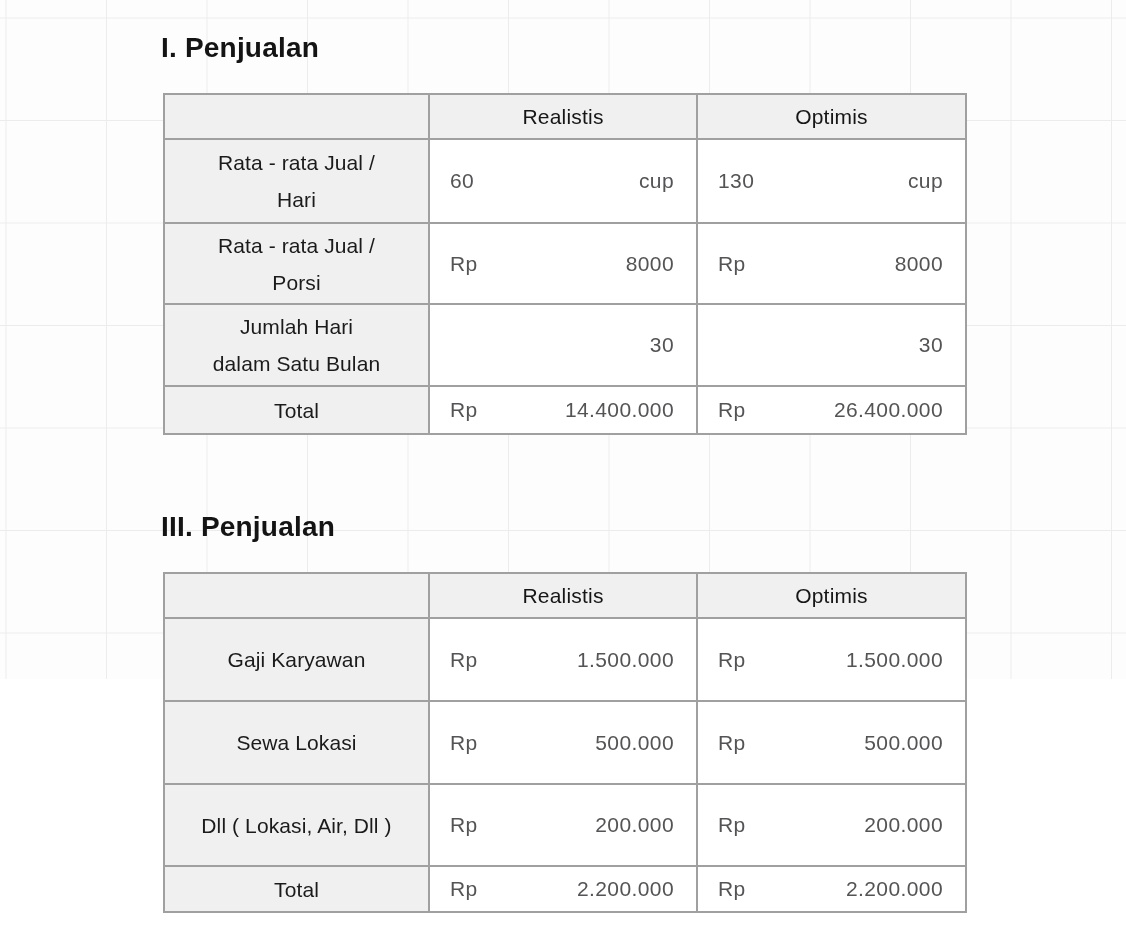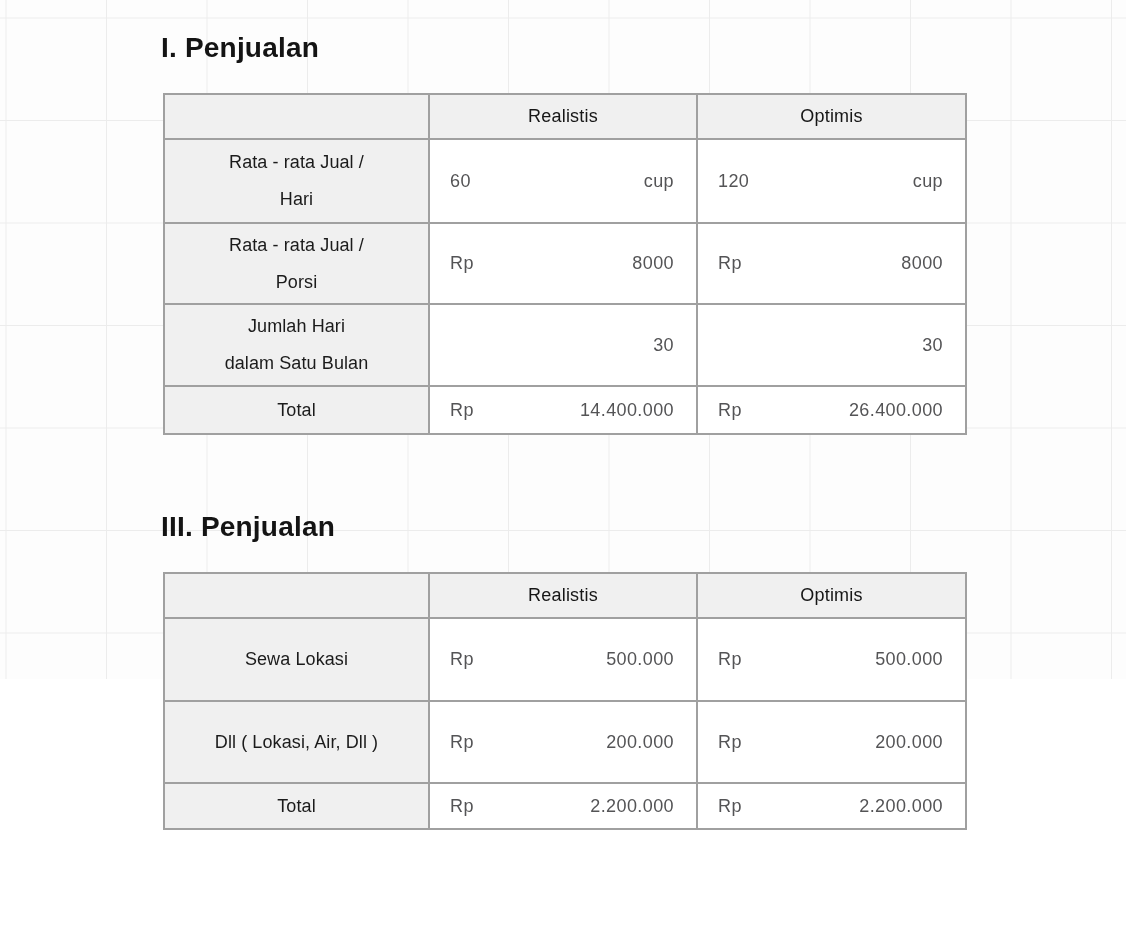--- a/index.html
+++ b/index.html
@@ -29,21 +29,21 @@
   }
   #title-penjualan  { top: 32px; }
   #title-oprasional { top: 511px; }
 
   table.data-table {
     position: absolute;
     left: 163px;
     width: 802px;
     border-collapse: collapse;
     table-layout: fixed;
-    font-size: 18px;
+    font-size: 21px;
     padding-left: 12px;
   }
   #table-penjualan  { top: 93px; }
   #table-oprasional { top: 572px; }
 
   .data-table th, .data-table td {
     border: 2px solid #a0a0a0;
     vertical-align: middle;
   }
   .data-table th {
@@ -97,21 +97,21 @@
         <td class="label-cell">Rata - rata Jual /
 Hari</td>
         <td class="value-cell">
           <div class="cell-inner">
             <span>60</span>
             <span>cup</span>
           </div>
         </td>
         <td class="value-cell">
           <div class="cell-inner">
-            <span>120</span>
+            <span>130</span>
             <span>cup</span>
           </div>
         </td>
       </tr>
       <tr style="height:81px">
         <td class="label-cell">Rata - rata Jual /
 Porsi</td>
         <td class="value-cell">
           <div class="cell-inner">
             <span>Rp</span>
@@ -169,20 +169,35 @@
       </colgroup>
     <thead>
       <tr style="height:45px">
         <th></th>
         <th>Realistis</th>
         <th>Optimis</th>
       </tr>
     </thead>
     <tbody>
       <tr style="height:83px">
+        <td class="label-cell">Gaji Karyawan</td>
+        <td class="value-cell">
+          <div class="cell-inner">
+            <span>Rp</span>
+            <span>1.500.000</span>
+          </div>
+        </td>
+        <td class="value-cell">
+          <div class="cell-inner">
+            <span>Rp</span>
+            <span>1.500.000</span>
+          </div>
+        </td>
+      </tr>
+      <tr style="height:83px">
         <td class="label-cell">Sewa Lokasi</td>
         <td class="value-cell">
           <div class="cell-inner">
             <span>Rp</span>
             <span>500.000</span>
           </div>
         </td>
         <td class="value-cell">
           <div class="cell-inner">
             <span>Rp</span>

